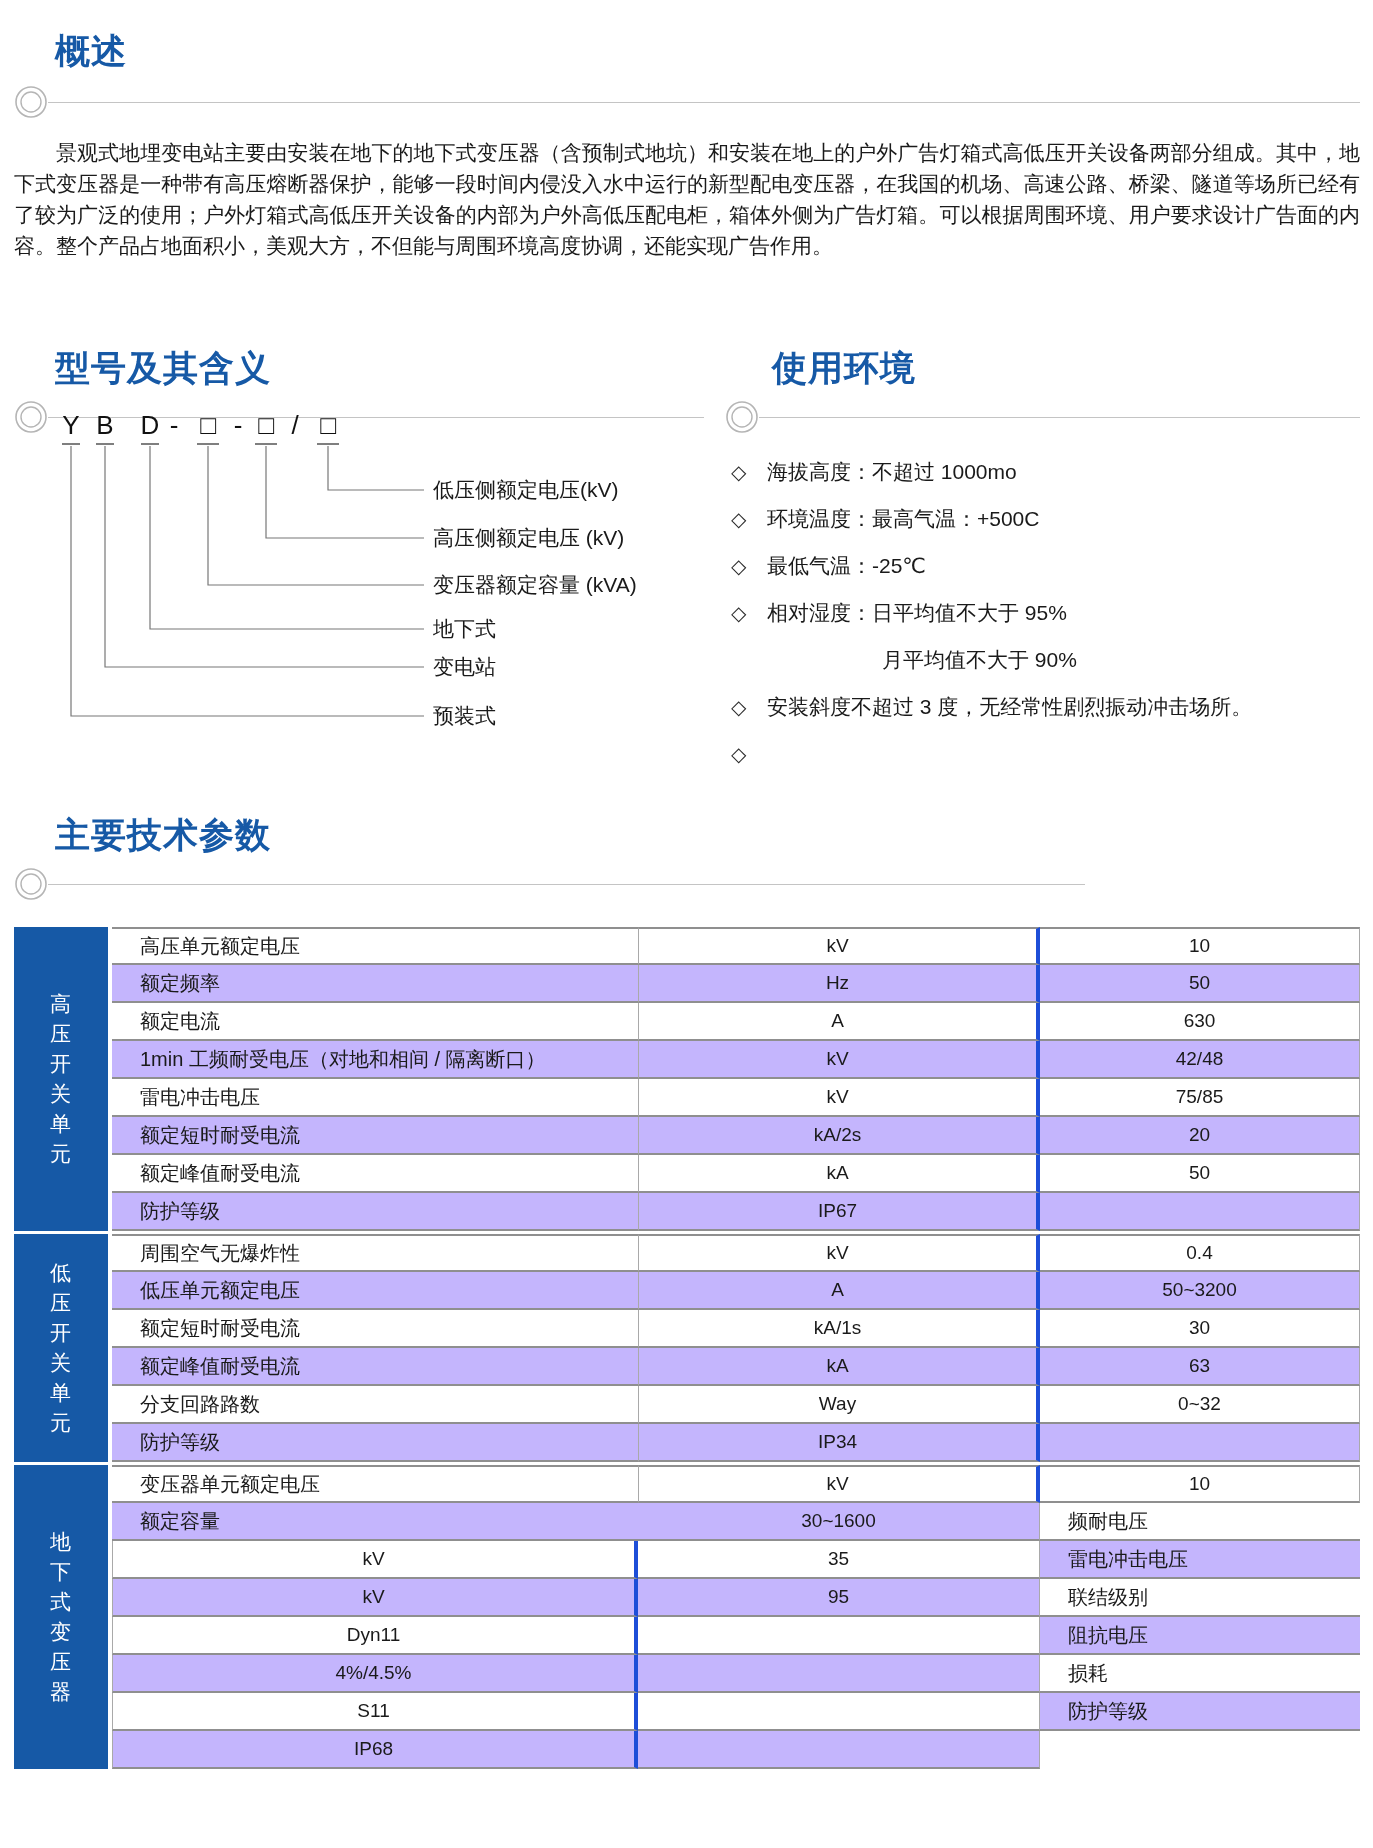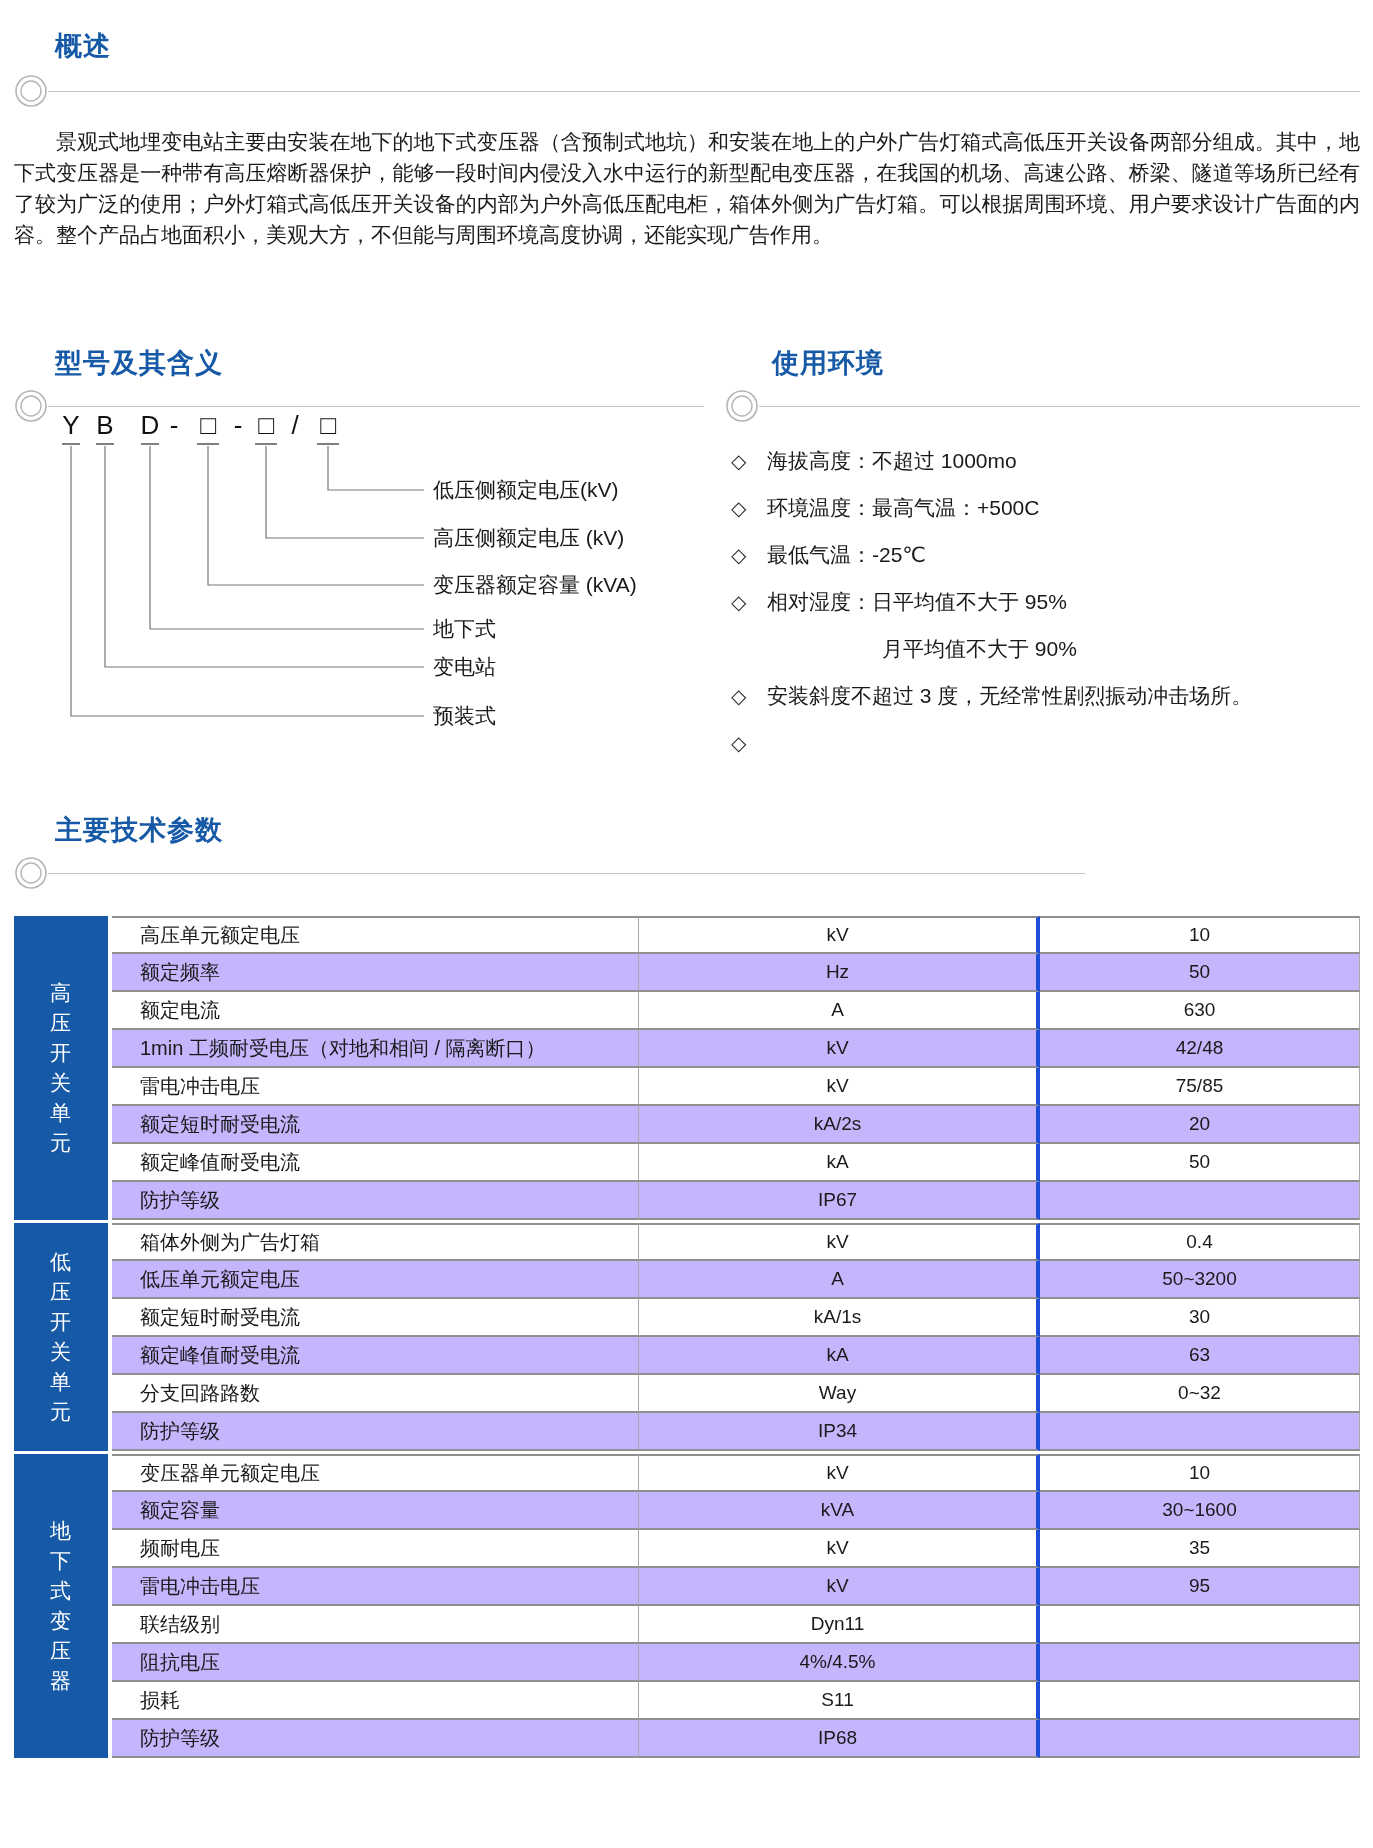--- a/index.html
+++ b/index.html
@@ -3,21 +3,21 @@
 <meta charset="utf-8">
 <style>
   html,body { margin:0; padding:0; background:#ffffff; }
   .page {
     position:relative; width:1373px; height:1848px; overflow:hidden;
     background:#ffffff; font-family:"Liberation Sans","DejaVu Sans",sans-serif;
     color:#1a1a1a;
   }
   .abs { position:absolute; }
   h2.sec-title {
-    margin:0; padding:0 0 0 41px; font-size:27px; font-weight:700;
+    margin:0; padding:0 0 0 41px; font-size:35px; font-weight:700;
     color:#1659a6; letter-spacing:1px;
   }
   .rule-row { display:flex; align-items:center; }
   .rule-line { flex:1; height:1px; background:#c4c4c4; }
   .ring { flex:0 0 auto; margin-right:0px; display:block; }
   
   .para {
     margin:0; font-size:21px; line-height:31px; text-align:justify;
     text-indent:2em; color:#1a1a1a;
   }
@@ -195,21 +195,21 @@
           <div class="cell unit alt">IP67</div>
           <div class="cell value alt"></div>
         </div>
         <div class="tgroup">
           <div class="sbar" style="grid-row: 1 / span 6;">低
 压
 开
 关
 单
 元</div>
-          <div class="cell param r0">箱体外侧为广告灯箱</div>
+          <div class="cell param r0">周围空气无爆炸性</div>
           <div class="cell unit r0">kV</div>
           <div class="cell value r0">0.4</div>
           <div class="cell param alt">低压单元额定电压</div>
           <div class="cell unit alt">A</div>
           <div class="cell value alt">50~3200</div>
           <div class="cell param">额定短时耐受电流</div>
           <div class="cell unit">kA/1s</div>
           <div class="cell value">30</div>
           <div class="cell param alt">额定峰值耐受电流</div>
           <div class="cell unit alt">kA</div>
@@ -225,21 +225,20 @@
           <div class="sbar" style="grid-row: 1 / span 8;">地
 下
 式
 变
 压
 器</div>
           <div class="cell param r0">变压器单元额定电压</div>
           <div class="cell unit r0">kV</div>
           <div class="cell value r0">10</div>
           <div class="cell param alt">额定容量</div>
-          <div class="cell unit alt">kVA</div>
           <div class="cell value alt">30~1600</div>
           <div class="cell param">频耐电压</div>
           <div class="cell unit">kV</div>
           <div class="cell value">35</div>
           <div class="cell param alt">雷电冲击电压</div>
           <div class="cell unit alt">kV</div>
           <div class="cell value alt">95</div>
           <div class="cell param">联结级别</div>
           <div class="cell unit">Dyn11</div>
           <div class="cell value"></div>

